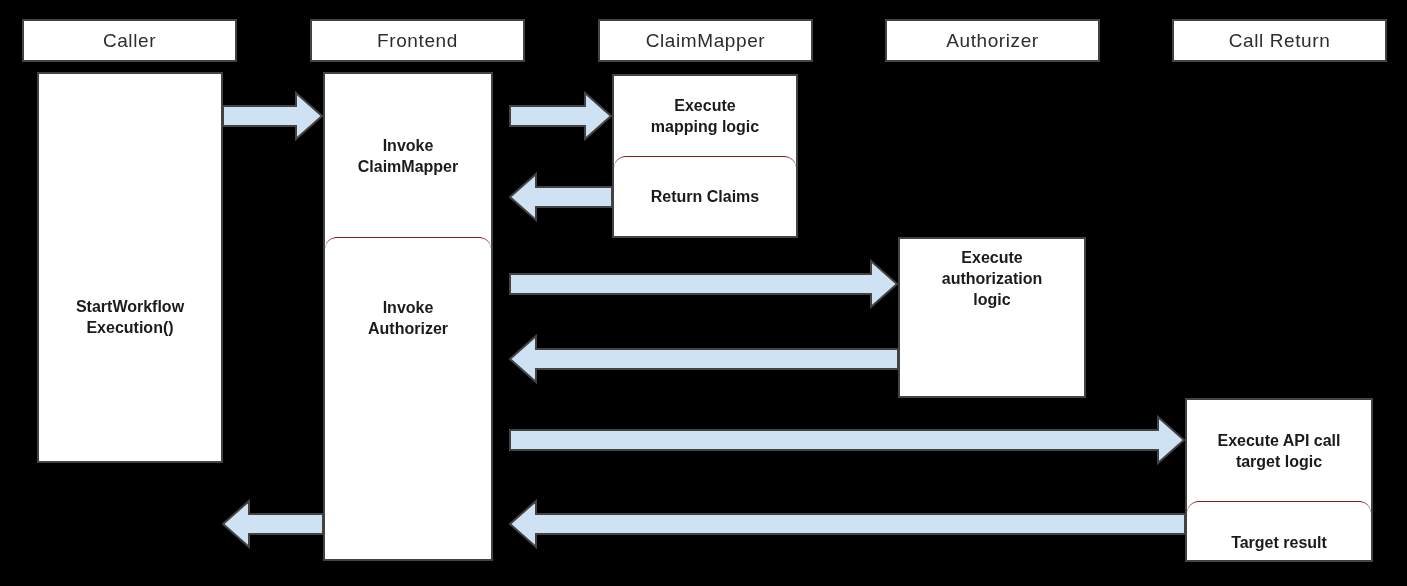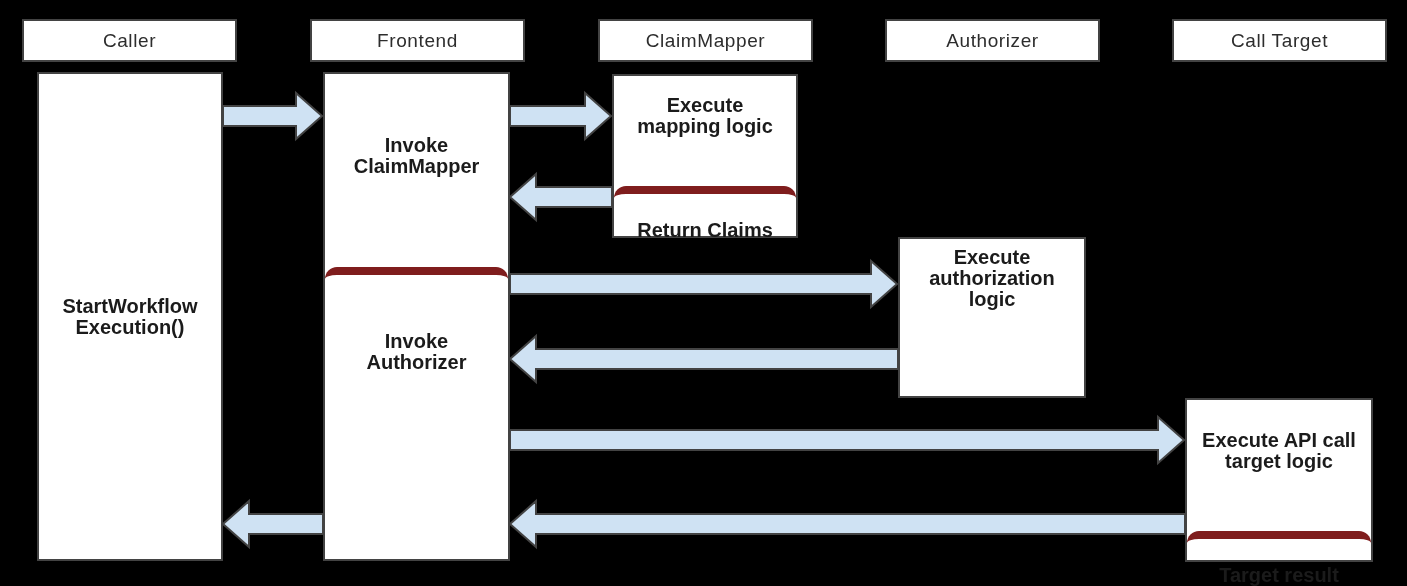--- a/index.html
+++ b/index.html
@@ -12,24 +12,24 @@
     background:#ffffff;border:2px solid #434343;box-sizing:border-box;
     display:flex;align-items:center;justify-content:center;
     font-size:19px;font-weight:400;letter-spacing:.6px;color:#2d2d2d;text-align:right;
   }
   .stack{
     position:absolute;background:#ffffff;border:2px solid #434343;
     box-sizing:border-box;display:flex;flex-direction:column;
   }
   .step{
     flex:none;display:flex;align-items:center;justify-content:center;
-    text-align:center;font-weight:bold;font-size:20px;line-height:21px;
+    text-align:center;font-weight:bold;font-size:16px;line-height:21px;
     color:#1b1b1b;white-space:pre-line;box-sizing:border-box;width:100%;border-radius:12px;
   }
-  .step + .step{border-top:8px solid #7f1d1d;margin-top:30px;}
+  .step + .step{border-top:1px solid #7f1d1d;}
   .arrows{position:absolute;left:0;top:0;pointer-events:none;}
   .arrow{fill:#cfe2f3;stroke:#434343;stroke-width:2;}
 </style>
 </head>
 <body>
 
 <div class="canvas">
 
   <div class="hbox" style="left:22px">
       <span>Caller</span>
@@ -37,29 +37,29 @@
   <div class="hbox" style="left:310px">
       <span>Frontend</span>
     </div>
   <div class="hbox" style="left:598px">
       <span>ClaimMapper</span>
     </div>
   <div class="hbox" style="left:885px">
       <span>Authorizer</span>
     </div>
   <div class="hbox" style="left:1172px">
-      <span>Call Target</span>
+      <span>Call Return</span>
     </div>
 
-  <div class="stack" style="left:37px;top:72px;width:186px;height:489px">
+  <div class="stack" style="left:37px;top:72px;width:186px;height:391px">
     <div class="step" style="height:485px">StartWorkflow
 Execution()</div>
   </div>
 
-  <div class="stack" style="left:323px;top:72px;width:187px;height:489px">
+  <div class="stack" style="left:323px;top:72px;width:170px;height:489px">
     <div class="step" style="height:163px">Invoke
 ClaimMapper</div>
     <div class="step" style="height:161px">Invoke
 Authorizer</div>
   </div>
 
   <div class="stack" style="left:612px;top:74px;width:186px;height:164px">
     <div class="step" style="height:80px">Execute
 mapping logic</div>
     <div class="step" style="height:80px">Return Claims</div>

